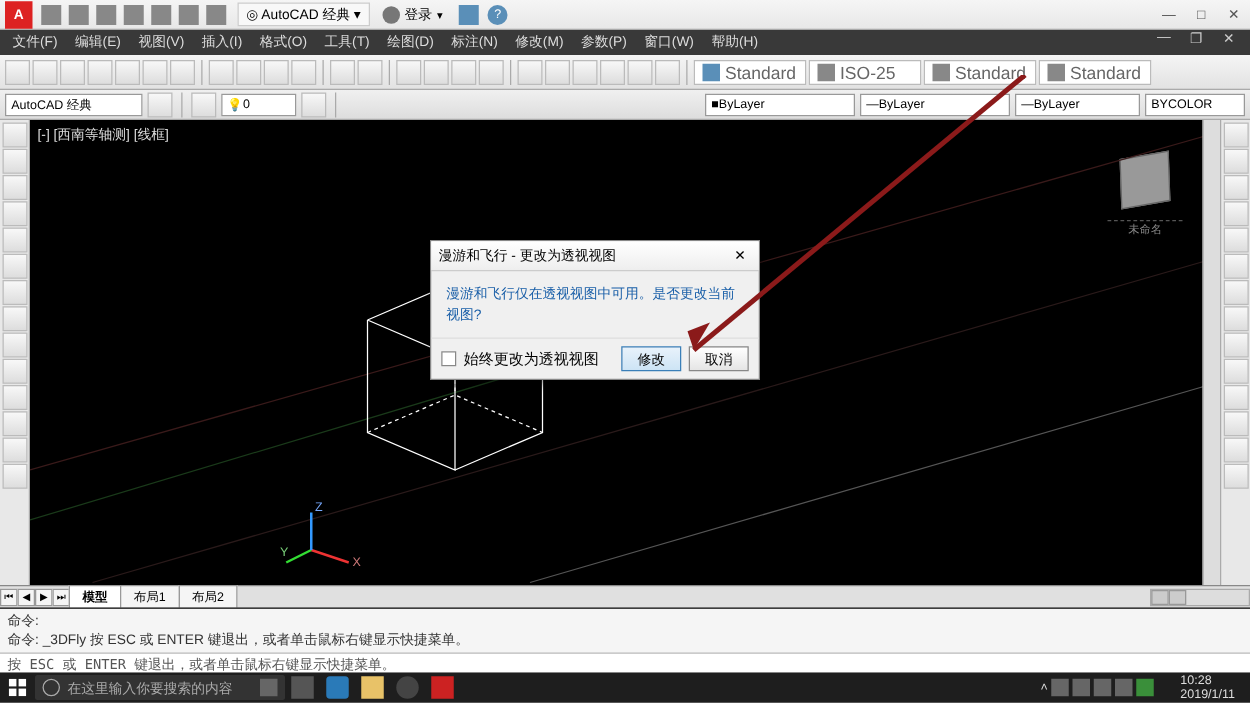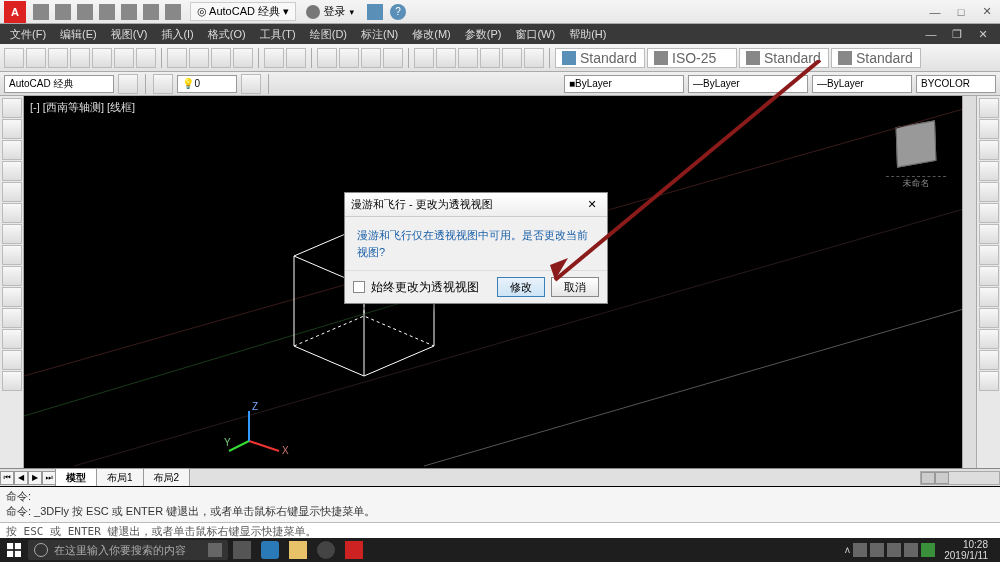--- a/index.html
+++ b/index.html
@@ -11,21 +11,21 @@
 .qat-icon { width: 16px; height: 16px; margin: 0 3px; background: #888; display: inline-block; }
 .ws-label { border: 1px solid #ccc; padding: 1px 6px; background: #f8f8f8; margin-left: 6px; font-size: 11px; }
 .search-box { margin-left: auto; width: 135px; height: 18px; border: 1px solid #aaa; background: #fff; padding: 0 4px; font-style: italic; color: #999; font-size: 11px; }
 .login { margin: 0 10px; display: flex; align-items: center; gap: 4px; }
 .login-icon { width: 14px; height: 14px; background: #777; border-radius: 50%; }
 .wc { display: flex; margin-left: auto; }
 .wc div { width: 26px; height: 22px; display: flex; align-items: center; justify-content: center; color: #555; }
 .titlebar .help-icon { width: 16px; height: 16px; border-radius:50%; background:#5a8fb8; color:#fff; display:flex;align-items:center;justify-content:center;margin:0 4px;font-size:10px; }
 
 
-.menubar { height: 20px; background: #393939; display: flex; align-items: center; padding: 0 4px; gap: 2px; }
+.menubar { height: 20px; background: #393939; display: flex; padding: 0 4px; gap: 2px; }
 .menubar span { color: #ddd; font-size: 11px; padding: 2px 6px; white-space: nowrap; }
 
 
 .toolrow { height: 28px; background: linear-gradient(#f5f5f5,#e2e2e2); border-bottom: 1px solid #aaa; display: flex; align-items: center; padding: 0 4px; gap: 2px; }
 .tb { width: 20px; height: 20px; background: linear-gradient(#f8f8f8,#ddd); border: 1px solid #bbb; display: flex; align-items: center; justify-content: center; font-size: 10px; color: #555; }
 .sep { width: 1px; height: 20px; background: #aaa; margin: 0 3px; }
 .style-box { display: flex; align-items: center; gap: 4px; border: 1px solid #bbb; background: #fff; padding: 1px 6px; height: 20px; width: 90px; font-size: 14px; color: #666; }
 .style-icon { width: 14px; height: 14px; background: #888; }
 .style-icon.blue { background: #5a8fb8; }
 .layer-row { height: 24px; background: linear-gradient(#f0f0f0,#ddd); border-bottom: 1px solid #aaa; display: flex; align-items: center; padding: 0 4px; gap: 4px; }
@@ -82,21 +82,21 @@
 .taskbar { position: absolute; bottom: 0; left: 0; right: 0; height: 24px; background: #1e1e1e; display: flex; align-items: center; }
 .start { width: 28px; height: 24px; display: flex; align-items: center; justify-content: center; }
 .start svg { width: 14px; height: 14px; }
 .cortana { height: 20px; width: 200px; background: #333; border-radius: 2px; display: flex; align-items: center; padding: 0 6px; gap: 6px; color: #aaa; font-size: 11px; }
 .cortana-circle { width: 14px; height: 14px; border: 1.5px solid #aaa; border-radius: 50%; }
 .mic { width: 14px; height: 14px; margin-left: auto; background: #666; }
 .task-icon { width: 28px; height: 24px; display: flex; align-items: center; justify-content: center; }
 .task-icon .ico { width: 18px; height: 18px; }
 .tray { margin-left: auto; display: flex; align-items: center; gap: 3px; color: #ddd; font-size: 10px; padding-right: 6px; }
 .tray-ico { width: 14px; height: 14px; background: #666; }
-.clock { text-align: right; line-height: 1.1; font-size: 10px; padding: 0 6px; }
+.clock { line-height: 1.1; font-size: 10px; padding: 0 6px; margin-left: 12px; }
 </style>
 </head>
 <body>
 
 <div class="titlebar">
   <div class="logo">A</div>
   <div class="qat-icon"></div>
   <div class="qat-icon"></div>
   <div class="qat-icon"></div>
   <div class="qat-icon"></div>

